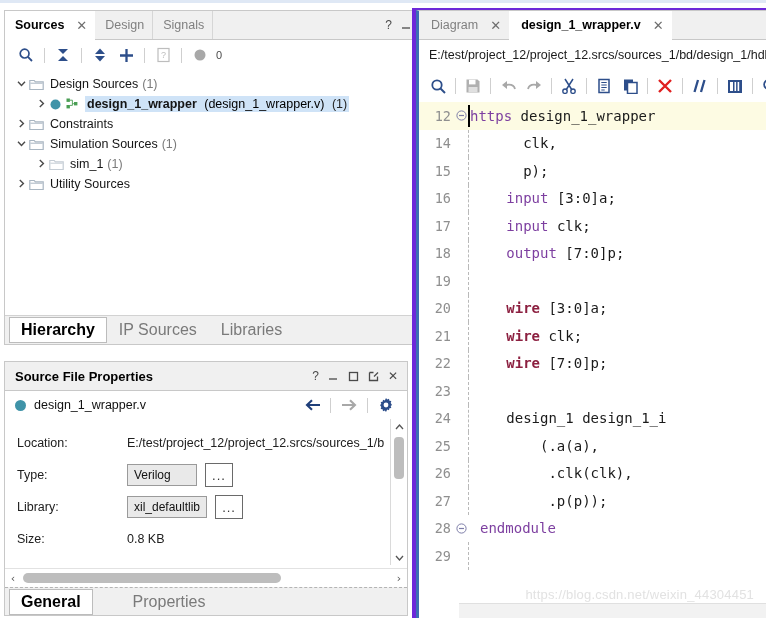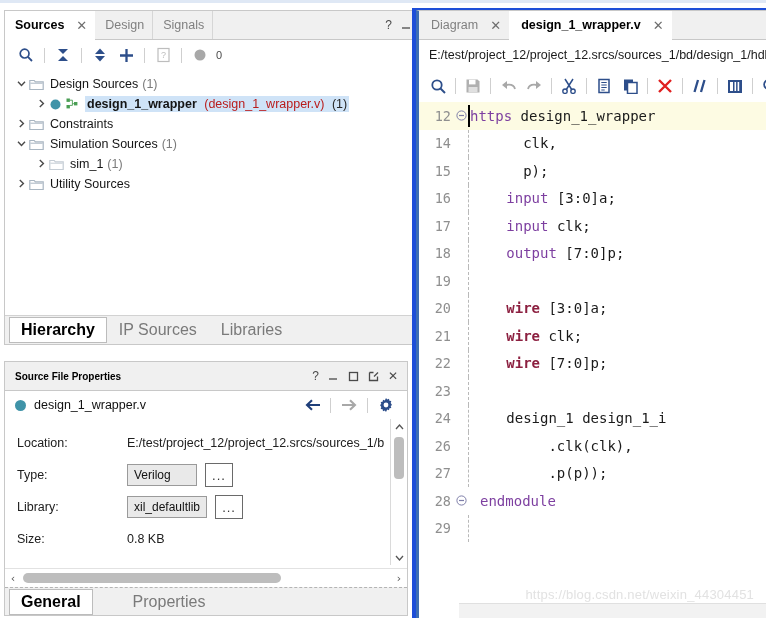--- a/index.html
+++ b/index.html
@@ -172,21 +172,21 @@
   }
   .props-title {
     height: 28px;
     background: #f0f0f0;
     border-bottom: 1px solid #c8c8c8;
     display: flex;
     align-items: center;
     padding-left: 10px;
   }
   .props-title .ttext {
-    font-size: 10px;
+    font-size: 13px;
     font-weight: bold;
     color: #000;
     flex: 1;
   }
   .props-file {
     height: 28px;
     display: flex;
     align-items: center;
     padding: 0 8px 0 10px;
     border-bottom: 1px solid #dcdcdc;
@@ -299,21 +299,21 @@
     align-items: center;
     padding-left: 4px;
     gap: 28px;
   }
 
   
   .right-col {
     position: absolute;
     left: 412px; top: 8px;
     width: 354px; height: 610px;
-    background: #1d4ed8;
+    background: #6d28d9;
   }
   .editor-frame {
     position: absolute;
     left: 4px; top: 2px;
     right: 0; bottom: 0;
     border-left: 3px solid #3c6eb4;
     border-top: 1px solid #c8c8c8;
     background: #ffffff;
     box-sizing: border-box;
   }
@@ -555,21 +555,21 @@
         <span class="folder">
           <svg width="13" height="12" viewBox="0 0 13 12">
               <rect x="0.5" y="0.5" width="3.4" height="3.4" fill="#4a9e54"></rect>
               <rect x="0.5" y="7" width="3.4" height="3.4" fill="#4a9e54"></rect>
               <rect x="8" y="4" width="3.4" height="3.4" fill="#4a9e54"></rect>
               <path d="M4 2.2 h2.4 v5.2 h-2.4 M6.4 5.7 h1.5" stroke="#4a9e54" stroke-width="0.9" fill="none"></path>
             </svg>
         </span>
         <span class="sel-hl">
           <span class="tlabel">design_1_wrapper</span>
-          <span class="tcount" style="color:#b91c1c">(design_1_wrapper.v)</span>
+          <span class="tcount" style="color:#000000">(design_1_wrapper.v)</span>
           <span class="tcount" style="color:#262626">(1)</span>
         </span>
       </div>
 
       <div class="trow" style="padding-left:8px">
         <span class="arrow">
           <svg width="9" height="9" viewBox="0 0 9 9">
               <path d="M2.8 1 L6.4 4.5 L2.8 8" fill="none" stroke="#4a4a4a" stroke-width="1.4"></path>
             </svg>
         </span>
@@ -921,20 +921,26 @@
         <span class="ctext plain"></span>
       </div>
 
       <div class="code-line">
         <span class="gutter">24</span>
         <span class="fold"></span>
         <span class="vline"></span>
         <span class="ctext plain">   design_1 design_1_i</span>
       </div>
 
+      <div class="code-line">
+        <span class="gutter">25</span>
+        <span class="fold"></span>
+        <span class="vline"></span>
+        <span class="ctext plain">       (.a(a),</span>
+      </div>
 
       <div class="code-line">
         <span class="gutter">26</span>
         <span class="fold"></span>
         <span class="vline"></span>
         <span class="ctext plain">        .clk(clk),</span>
       </div>
 
       <div class="code-line">
         <span class="gutter">27</span>

